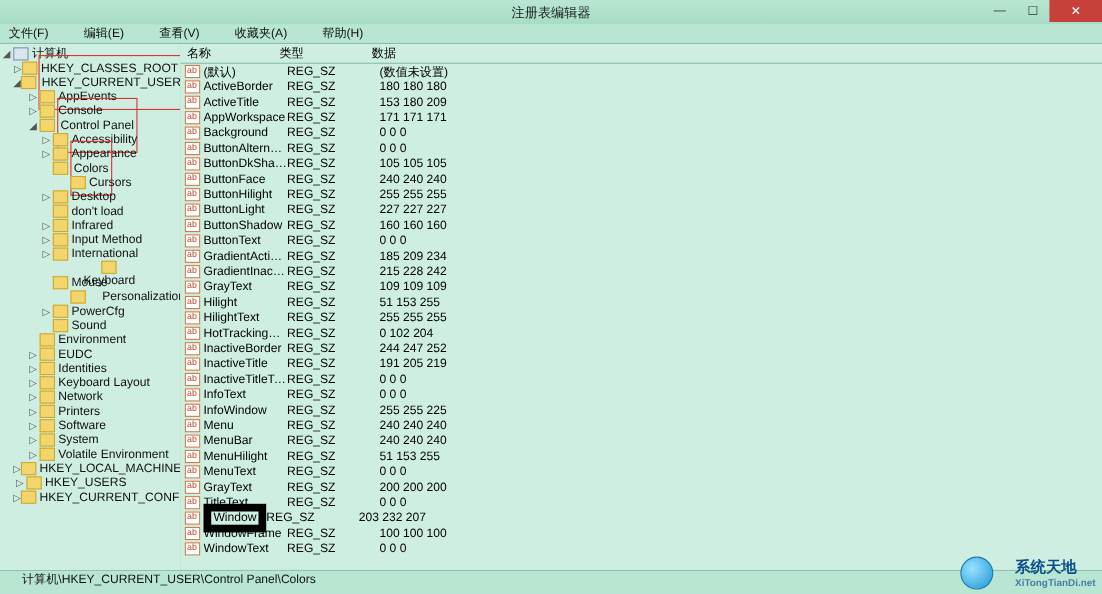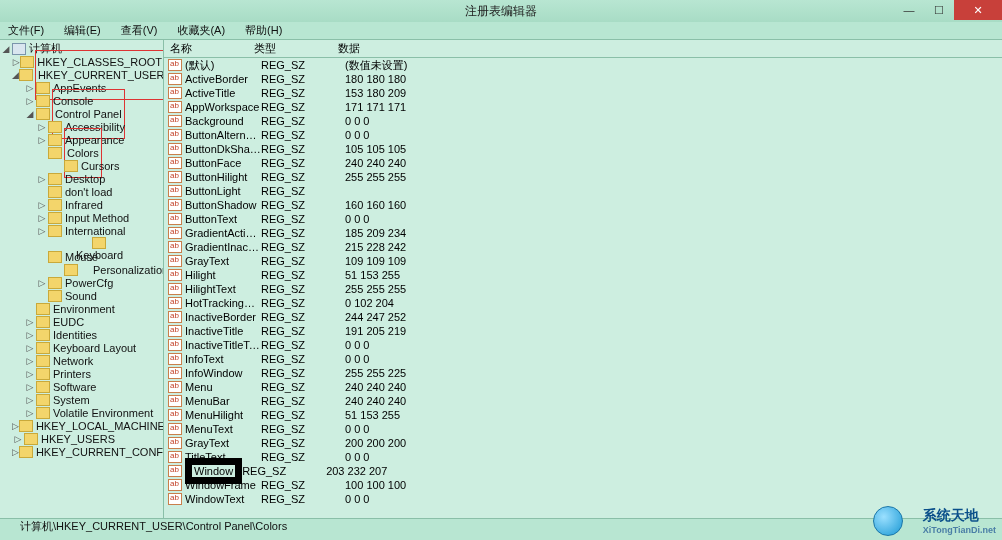--- a/index.html
+++ b/index.html
@@ -2,21 +2,21 @@
 <html><head>
 <meta charset="utf-8">
 <style>
 * { margin: 0; padding: 0; box-sizing: border-box; font-family: "Microsoft YaHei", Tahoma, sans-serif; font-size: 11px; }
 body { width: 1002px; height: 540px; background: #b8e6d2; overflow: hidden; position: relative; }
 .titlebar { height: 22px; background: linear-gradient(#b8e6d2, #a8dcc5); display: flex; align-items: center; position: relative; }
 .title-text { flex: 1; text-align: center; font-size: 12px; color: #222; }
 .win-btns { position: absolute; right: 0; top: 0; display: flex; height: 20px; }
 .win-btn { width: 30px; display: flex; align-items: center; justify-content: center; color: #333; cursor: default; }
 .win-btn.close { background: #c8403a; color: #fff; width: 48px; }
-.menubar { height: 18px; background: #b8e6d2; display: flex; align-items: center; padding: 0 4px; gap: 12px; border-bottom: 1px solid #8abfa8; }
+.menubar { height: 18px; background: #b8e6d2; display: flex; align-items: center; padding: 0 4px; gap: 24px; border-bottom: 1px solid #8abfa8; }
 .menu-item { padding: 0 4px; color: #111; }
 .content { display: flex; height: 478px; background: #cdeee0; }
 .tree-pane { width: 164px; overflow: auto; border-right: 1px solid #8abfa8; background: #cdeee0; padding-top: 2px; }
 .tree-node { display: flex; align-items: center; height: 13px; white-space: nowrap; }
 .tree-expander { width: 12px; text-align: center; color: #555; font-size: 9px; }
 .tree-icon { width: 14px; height: 12px; background: #f3d56b; border: 1px solid #c9a93a; margin-right: 2px; flex-shrink: 0; }
 .tree-icon.comp { background: #d9e6ef; border-color: #7a95ab; }
 .tree-label { color: #111; padding: 0 1px; }
 .tree-label.hl { border: 1px solid #d33; padding: 18px 2px; }
 .list-pane { flex: 1; overflow: auto; background: #cdeee0; }
@@ -278,20 +278,21 @@
         <div class="row">
           <span class="val-icon"></span>
           <span class="cell-name">ButtonHilight</span>
           <span class="cell-type">REG_SZ</span>
           <span class="cell-data">255 255 255</span>
         </div>
         <div class="row">
           <span class="val-icon"></span>
           <span class="cell-name">ButtonLight</span>
           <span class="cell-type">REG_SZ</span>
+          <span class="cell-data">227 227 227</span>
         </div>
         <div class="row">
           <span class="val-icon"></span>
           <span class="cell-name">ButtonShadow</span>
           <span class="cell-type">REG_SZ</span>
           <span class="cell-data">160 160 160</span>
         </div>
         <div class="row">
           <span class="val-icon"></span>
           <span class="cell-name">ButtonText</span>

